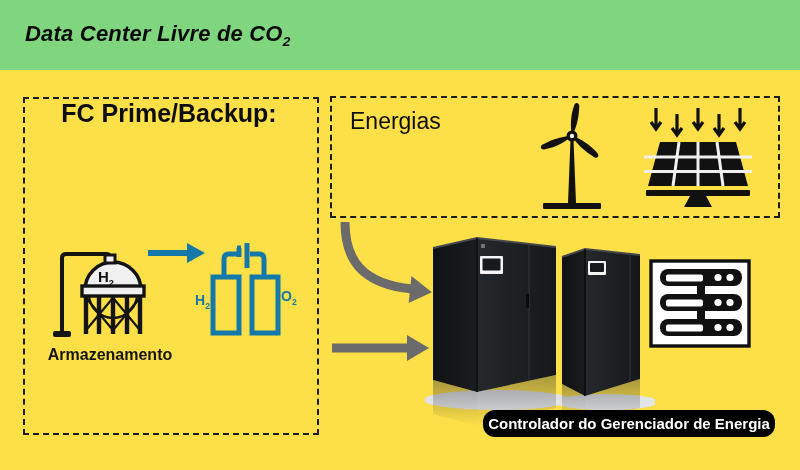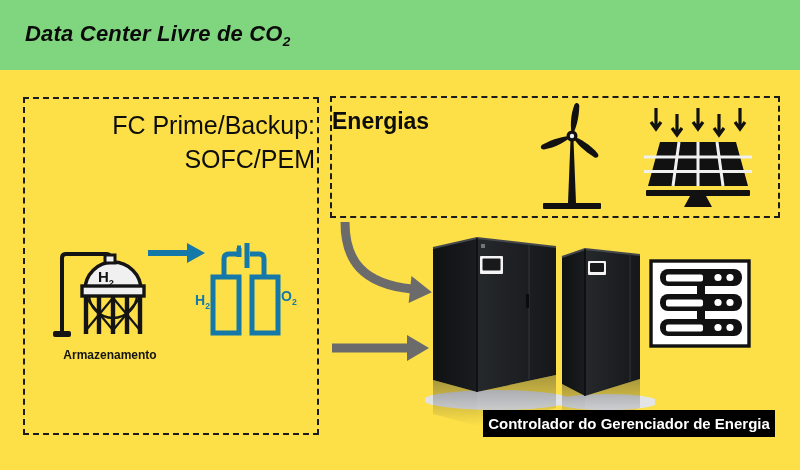--- a/index.html
+++ b/index.html
@@ -10,50 +10,49 @@
   
   #header{left:0;top:0;width:800px;height:70px;background:#80d57f;display:flex;align-items:center;}
   #header .title{margin-left:25px;font-size:22px;font-weight:700;font-style:italic;color:#0b0b0b;letter-spacing:.2px;}
   #header sub{font-size:.62em;}
 
   
   .dashed{border:2px dashed #1b1b1b;background:transparent;}
   #fc-box{left:23px;top:97px;width:292px;height:334px;}
   #re-box{left:330px;top:96px;width:446px;height:118px;}
 
-  #fc-title{left:23px;top:108px;width:292px;text-align:right;font-size:25px;font-weight:400;line-height:34px;color:#0d0d0d;}
-  #re-title{left:332px;top:106px;width:180px;font-size:23px;font-weight:700;line-height:31px;color:#0d0d0d;}
+  #fc-title{left:23px;top:96px;width:292px;text-align:center;font-size:25px;font-weight:700;line-height:34px;color:#0d0d0d;}
+  #re-title{left:350px;top:106px;width:180px;font-size:23px;font-weight:400;line-height:31px;color:#0d0d0d;}
 
   
   #tank-h2{left:98px;top:268px;width:40px;font-size:15px;font-weight:700;color:#141414;}
-  #tank-caption{left:30px;top:343px;width:160px;text-align:center;font-size:12px;font-weight:700;color:#141414;line-height:24px;}
+  #tank-caption{left:30px;top:343px;width:160px;text-align:center;font-size:16px;font-weight:700;color:#141414;line-height:24px;}
   sub{font-size:.62em;}
 
   
   .cyl-label{font-size:14px;font-weight:700;color:#1478a8;}
   #h2-label{left:186px;top:292px;width:24px;text-align:right;}
   #o2-label{left:281px;top:288px;width:26px;}
 
   
   #controller{left:483px;top:410px;width:292px;height:27px;background:#000;color:#fff;
-              display:flex;align-items:center;justify-content:center;font-size:15px;font-weight:700;white-space:nowrap;}
+              display:flex;align-items:center;justify-content:center;font-size:15px;font-weight:700;white-space:nowrap;border-radius:12px;}
 </style>
 </head>
 <body>
 
 <div id="canvas">
 
   <div id="header" class="abs">
     <div class="title"><span>Data Center Livre de CO</span><sub>2</sub></div>
   </div>
 
   <div id="fc-box" class="abs dashed"></div>
   <div id="fc-title" class="abs">
     <div>FC Prime/Backup:</div>
-    <div>SOFC/PEM</div>
   </div>
 
   <svg class="abs" style="left:48px;top:242px" width="125" height="100" viewBox="0 0 125 100">
     <g fill="none" stroke="#141414">
       <path d="M14 90 L14 16 Q14 12 18 12 L58 12 Q62 12 62 15 L62 20" stroke-width="4"></path>
       <rect x="5" y="89" width="18" height="6" rx="2" fill="#141414" stroke="none"></rect>
       <circle cx="65" cy="52" r="24" stroke-width="2.4"></circle>
       <path d="M37 48 A28 28 0 0 1 93 48 Z" fill="#f0f0f0" stroke-width="3.4"></path>
       <rect x="57" y="13" width="10" height="8" fill="#f0f0f0" stroke-width="3"></rect>
       <rect x="34" y="44" width="62" height="10" fill="#f0f0f0" stroke-width="3.4"></rect>

